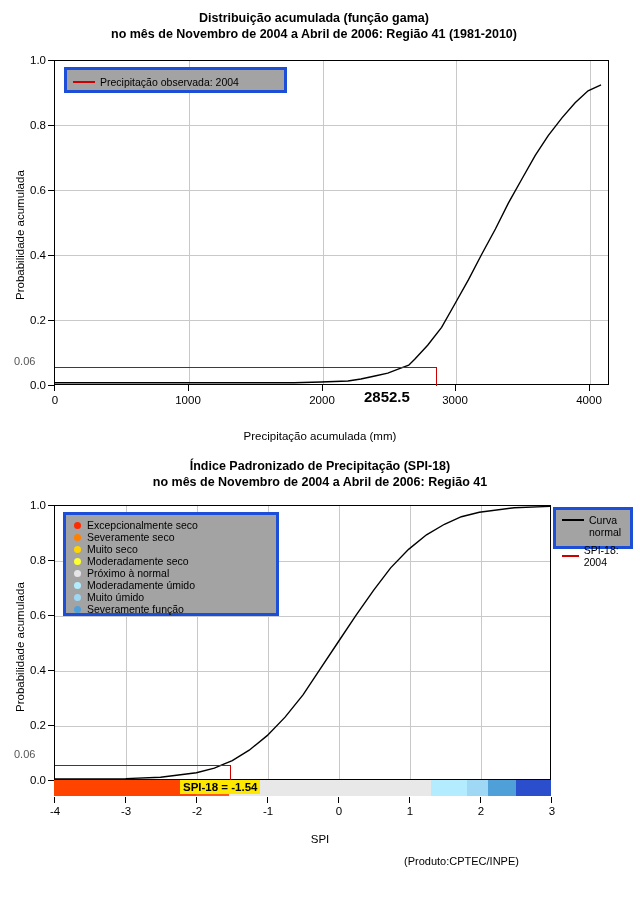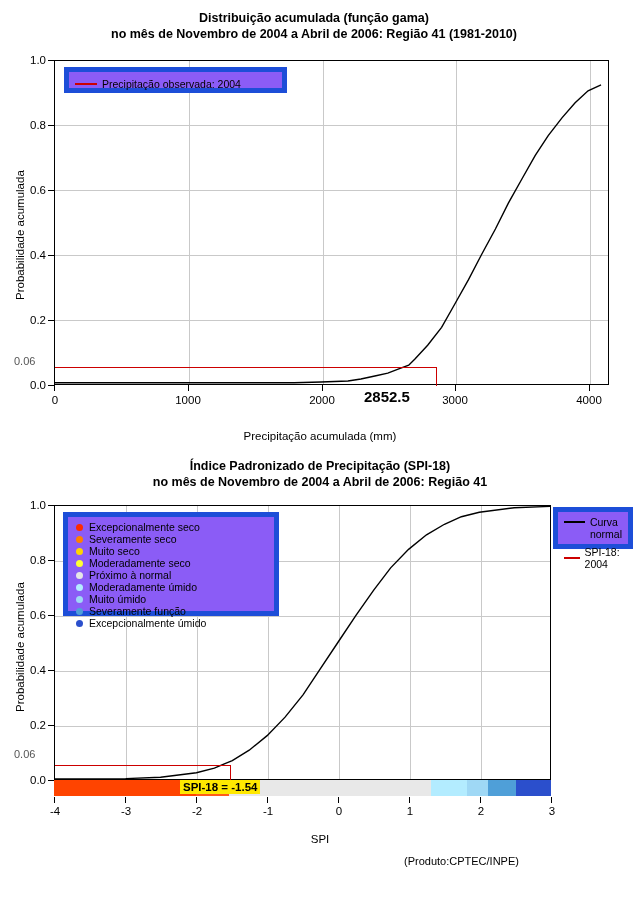--- a/index.html
+++ b/index.html
@@ -24,21 +24,21 @@
   .curve{position:absolute;left:0;top:0;width:100%;height:100%;overflow:visible;}
 
   
   .ylab{position:absolute;font-size:11.5px;transform:rotate(-90deg);transform-origin:left top;white-space:nowrap;}
   .xlab{position:absolute;font-size:11.5px;text-align:center;white-space:nowrap;}
   .tick{position:absolute;font-size:11.5px;white-space:nowrap;}
   .ytick{text-align:right;}
   .tickmark{position:absolute;background:#000;}
 
   
-  .legend{position:absolute;border:5px solid #1d4ed8;background:#8b5cf6;box-sizing:border-box;}
+  .legend{position:absolute;border:3px solid #1d4ed8;background:#a3a3a3;box-sizing:border-box;}
   .legend-row{display:flex;align-items:center;font-size:10.5px;line-height:12px;}
   .swatch-line{width:22px;height:0;border-top:2px solid #cc0000;margin:0 5px 0 6px;}
   .swatch-line.black{border-top-color:#000;}
   .swatch-dot{width:7px;height:7px;border-radius:50%;margin:0 6px 0 8px;flex:0 0 auto;}
 
   .annot{position:absolute;font-size:15px;font-weight:bold;}
   .greylab{position:absolute;font-size:11px;color:#555;}
 
   .hl{position:absolute;background:#cc0000;height:1px;}
   .vl{position:absolute;background:#cc0000;width:1px;}
@@ -193,24 +193,20 @@
         <span class="swatch-dot" style="background:#b3ecff;"></span>
         <span>Moderadamente úmido</span>
       </div>
       <div class="legend-row">
         <span class="swatch-dot" style="background:#9fd8f5;"></span>
         <span>Muito úmido</span>
       </div>
       <div class="legend-row">
         <span class="swatch-dot" style="background:#4f9fd8;"></span>
         <span>Severamente função</span>
-      </div>
-      <div class="legend-row">
-        <span class="swatch-dot" style="background:#2b4fcc;"></span>
-        <span>Excepcionalmente úmido</span>
       </div>
     </div>
   </div>
 
   <div class="legend" style="left:553px;top:57px;width:80px;height:42px;padding:4px 0;">
     <div class="legend-row" style="align-items:flex-start;">
       <span class="swatch-line black" style="margin-top:5px;"></span>
       <span style="width:40px;">Curva normal</span>
     </div>
     <div class="legend-row" style="margin-top:6px;">

